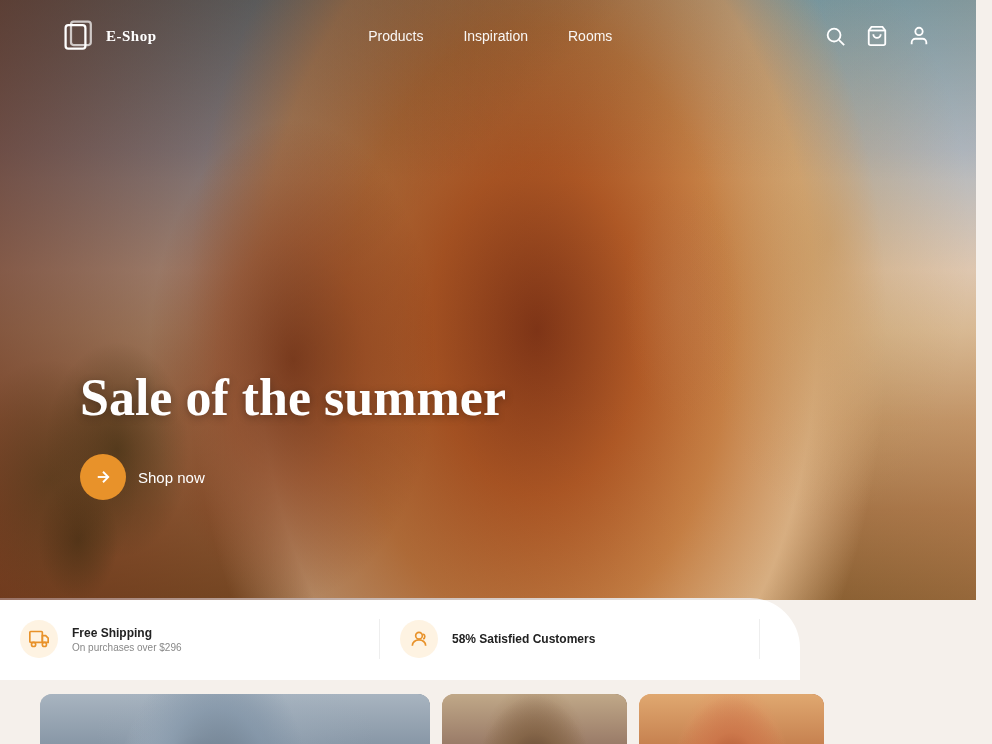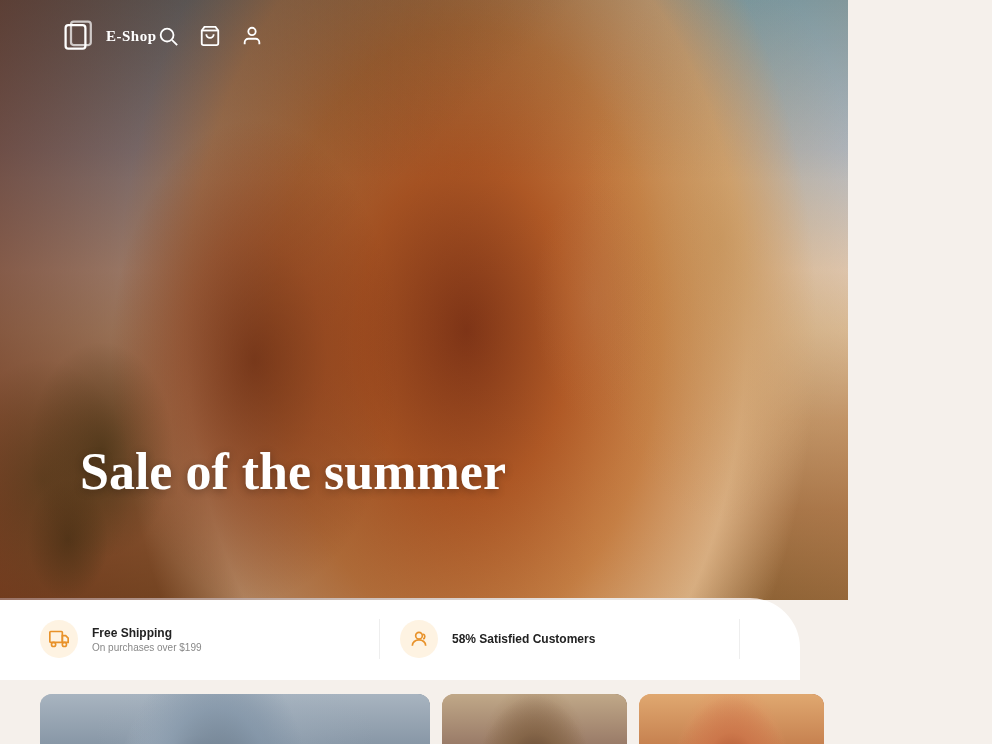--- a/index.html
+++ b/index.html
@@ -48,21 +48,21 @@
     .nav-icon {
       width: 22px;
       height: 22px;
       cursor: pointer;
       color: white;
     }
 
     
     .hero {
       position: relative;
-      width: 848px;
+      width: 976px;
       height: 600px;
       overflow: hidden;
     }
     .hero-bg {
       position: absolute;
       inset: 0;
       background: linear-gradient(
         to right,
         rgba(100,40,20,0.65) 0%,
         rgba(80,30,10,0.3) 40%,
@@ -136,21 +136,21 @@
       font-family: Arial, sans-serif;
     }
 
     
     .features-bar {
       position: relative;
       background: white;
       height: 82px;
       display: flex;
       align-items: center;
-      padding: 0 40px;
+      padding: 0 20px;
       border-radius: 0 50px 0 0;
       margin-top: -2px;
       width: 800px;
       justify-content: center;
     }
     .feature-item {
       display: flex;
       align-items: center;
       gap: 14px;
       flex: 1;
@@ -244,20 +244,31 @@
 
 <nav>
   <div class="nav-logo">
     <svg class="logo-icon" viewBox="0 0 40 40" fill="none" xmlns="http://www.w3.org/2000/svg">
       <rect x="4" y="8" width="22" height="26" rx="3" stroke="white" stroke-width="2.5" fill="none"></rect>
       <rect x="10" y="4" width="22" height="26" rx="3" stroke="white" stroke-width="2.5" fill="none" opacity="0.7"></rect>
     </svg>
     <span>E-Shop</span>
   </div>
 
+  <ul class="nav-links">
+    <li>
+      <a href="#">Products</a>
+    </li>
+    <li>
+      <a href="#">Inspiration</a>
+    </li>
+    <li>
+      <a href="#">Rooms</a>
+    </li>
+  </ul>
 
   <div class="nav-actions">
 
     <svg class="nav-icon" viewBox="0 0 24 24" fill="none" stroke="currentColor" stroke-width="2">
       <circle cx="11" cy="11" r="7"></circle>
       <line x1="16.5" y1="16.5" x2="22" y2="22"></line>
     </svg>
 
     <svg class="nav-icon" viewBox="0 0 24 24" fill="none" stroke="currentColor" stroke-width="2">
       <path d="M6 2L3 6v14a2 2 0 002 2h14a2 2 0 002-2V6l-3-4z"></path>
@@ -282,38 +293,47 @@
         linear-gradient(to bottom, rgba(10,5,0,0.2) 0%, transparent 30%),
         radial-gradient(ellipse 120px 180px at 12% 75%, rgba(30,60,20,0.7) 0%, transparent 60%),
         radial-gradient(ellipse 80px 120px at 8% 90%, rgba(20,50,15,0.6) 0%, transparent 50%);
       "></div>
     </div>
     <div class="hero-bg"></div>
     <div class="hero-content">
       <h1 class="hero-title">
         <span>Sale of the summer</span><br>
       </h1>
+      <button class="shop-now-btn">
+        <div class="shop-now-circle">
+          <svg width="18" height="18" viewBox="0 0 24 24" fill="none" stroke="white" stroke-width="2.5">
+            <line x1="5" y1="12" x2="19" y2="12"></line>
+            <polyline points="12 5 19 12 12 19"></polyline>
+          </svg>
+        </div>
+        <span class="shop-now-text">Shop now</span>
+      </button>
     </div>
   </div>
 
   <div style="display:flex; position:relative;">
     <div class="features-bar">
 
       <div class="feature-item">
         <div class="feature-icon-wrap">
           <svg viewBox="0 0 24 24" fill="none" stroke="#e8922a" stroke-width="2">
             <rect x="1" y="3" width="15" height="13" rx="1"></rect>
             <path d="M16 8h4l3 3v5h-7V8z"></path>
             <circle cx="5.5" cy="18.5" r="2.5"></circle>
             <circle cx="18.5" cy="18.5" r="2.5"></circle>
           </svg>
         </div>
         <div>
           <div class="feature-title">Free Shipping</div>
-          <div class="feature-desc">On purchases over $199</div>
+          <div class="feature-desc">On purchases over $296</div>
         </div>
       </div>
 
       <div class="feature-divider"></div>
 
       <div class="feature-item">
         <div class="feature-icon-wrap">
           <svg viewBox="0 0 24 24" fill="none" stroke="#e8922a" stroke-width="2">
             <circle cx="12" cy="8" r="4"></circle>
             <path d="M4 20c0-4 3.6-7 8-7s8 3 8 7"></path>

